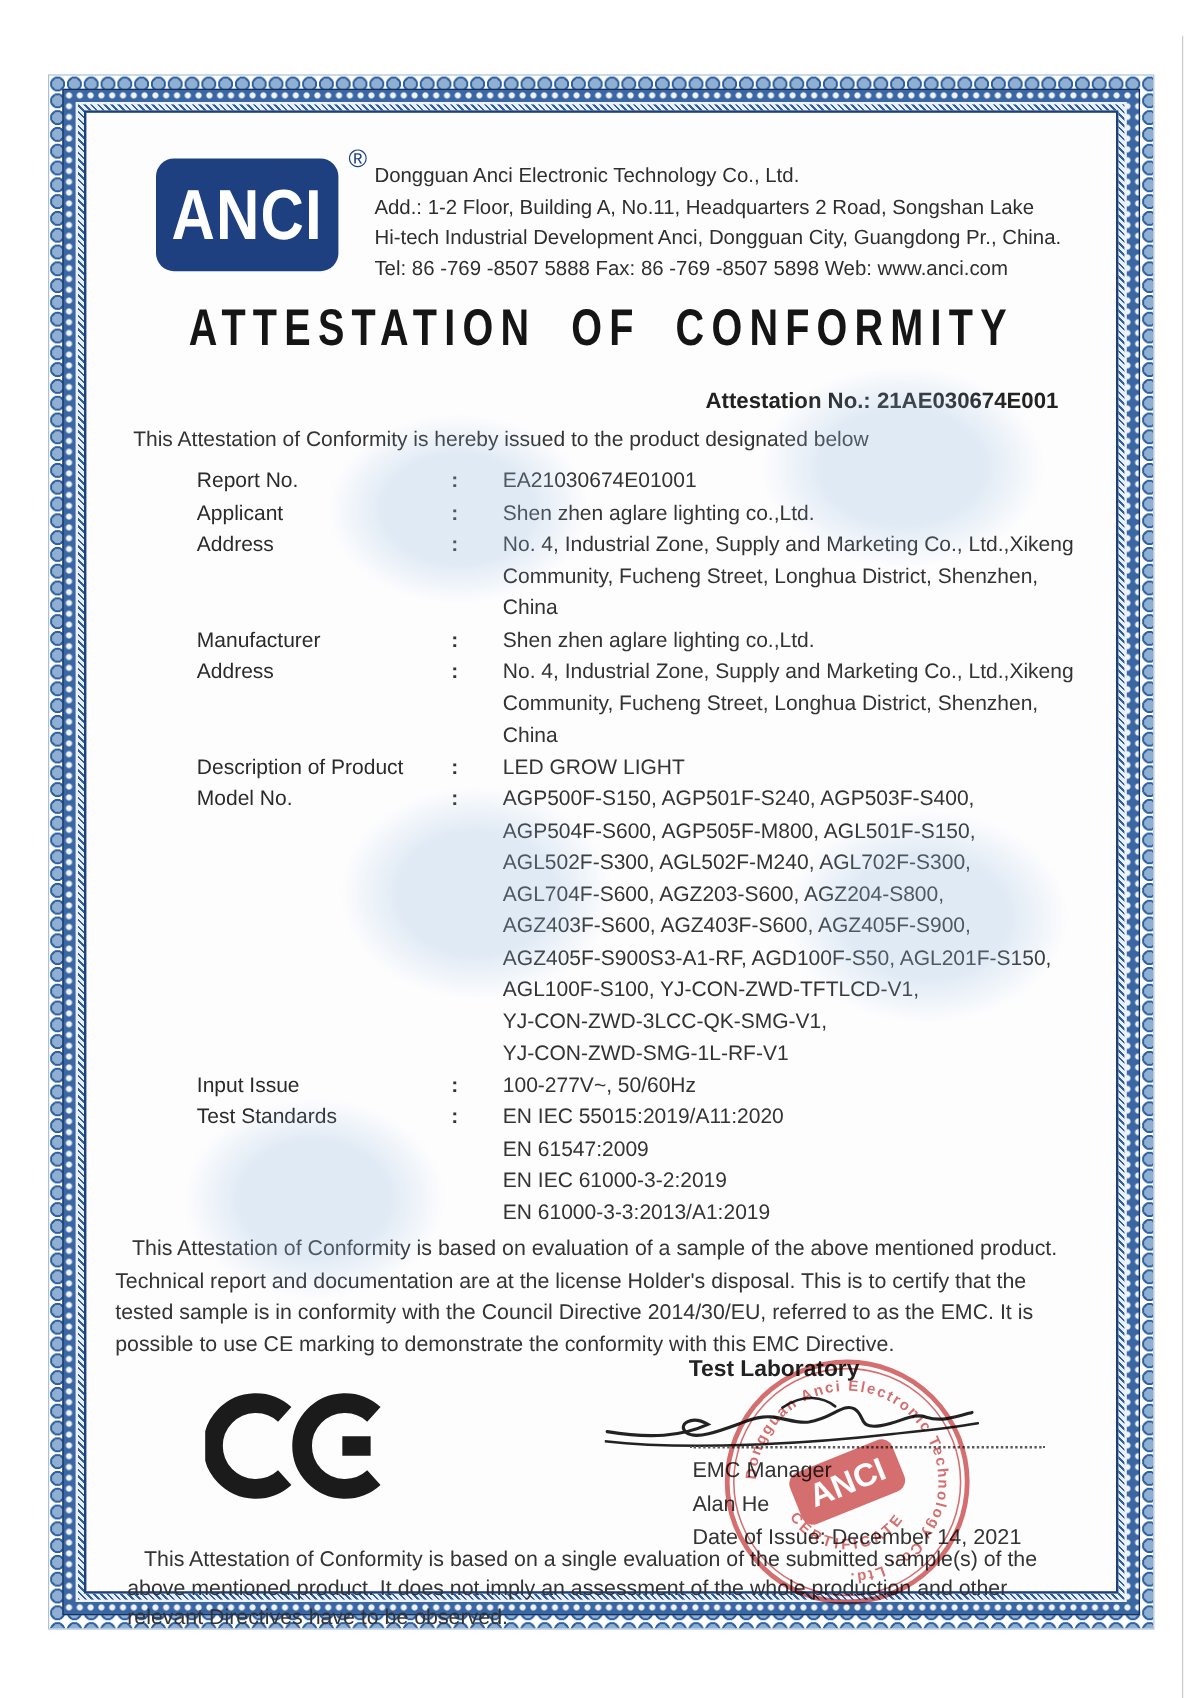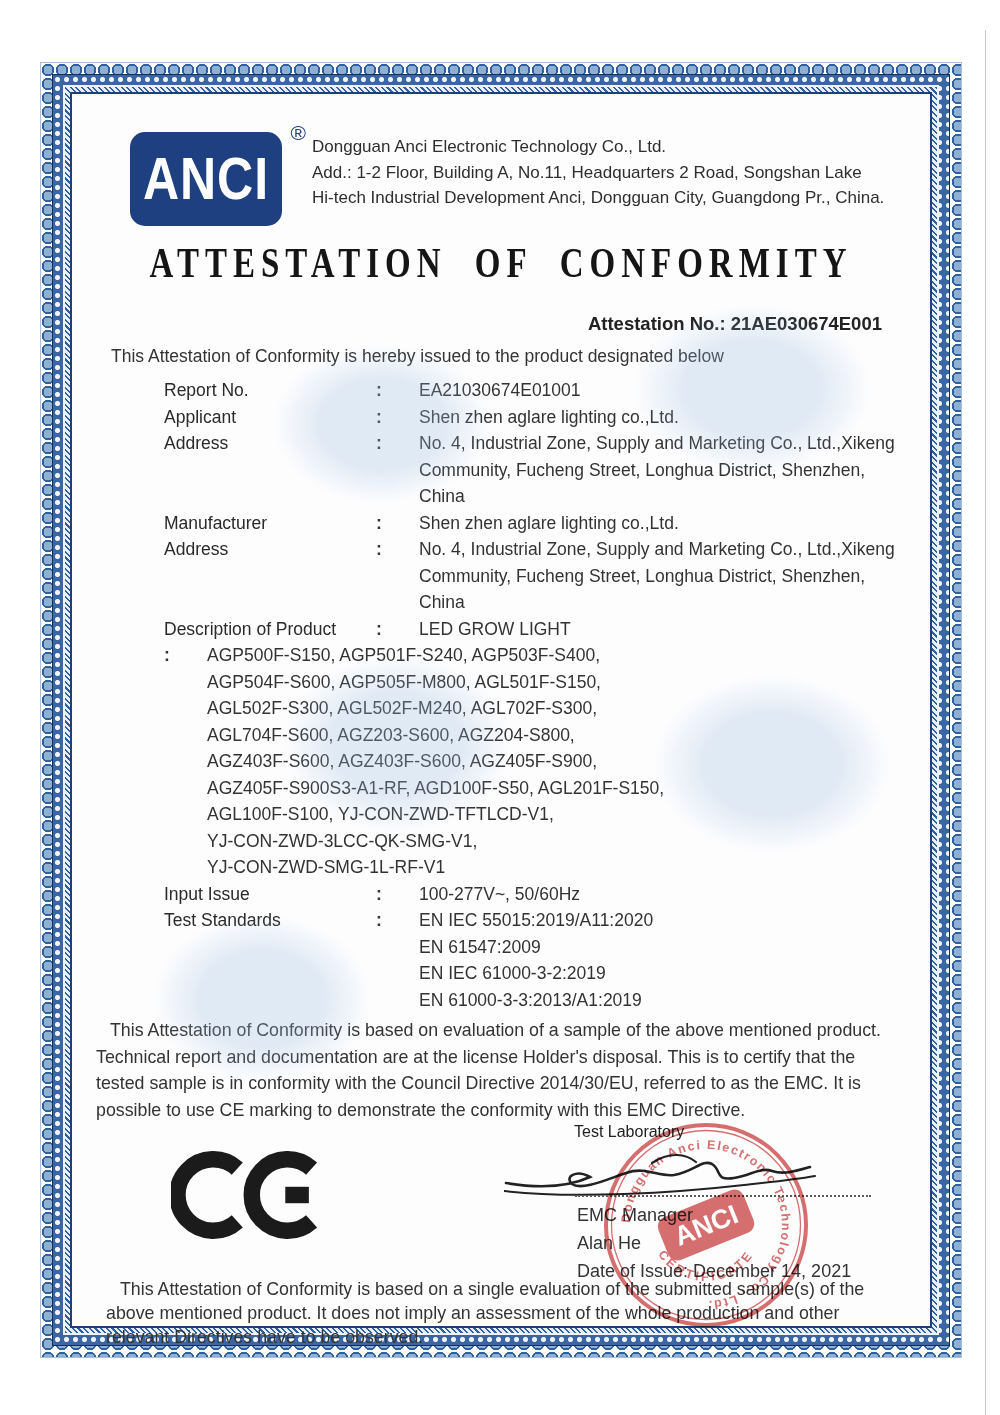--- a/index.html
+++ b/index.html
@@ -33,40 +33,40 @@
   .hdr{display:flex;margin:38px 0 0 36px;}
   .logo-wrap{position:relative;flex:0 0 auto;}
   .logo{width:152px;height:94px;background:var(--brand-blue,#1e4080);border-radius:15px;
         display:flex;align-items:center;justify-content:center;}
   .logo span{color:#fff;font-weight:900;font-size:50px;letter-spacing:1px;transform:scaleY(1.18);}
   .rmark{position:absolute;top:-12px;right:-24px;color:var(--brand-blue,#1e4080);font-size:21px;font-weight:400;}
   .coinfo{margin-left:30px;padding-top:2px;}
   .coinfo div{font-size:17px;line-height:25.5px;color:#2e2e2e;white-space:nowrap;}
 
   
-  .title{text-align:center;margin-top:24px;font-family:Liberation Serif, serif;}
+  .title{text-align:center;margin-top:24px;}
   .title span{display:inline-block;font-size:33px;font-weight:900;color:#151515;
               letter-spacing:6px;word-spacing:14px;transform:scaleY(1.3);}
   .attno{font-weight:700;font-size:18.5px;color:#222;text-align:right;margin:30px 26px 0 0;}
   .intro{margin:6px 0 0 17px;color:#333;}
 
   
   .fields{margin:8px 0 0 70px;}
   .frow{display:flex;}
   .flabel{width:212px;font-weight:400;color:#2a2a2a;line-height:26.5px;flex:0 0 auto;}
   .fcolon{width:43px;font-weight:700;line-height:26.5px;flex:0 0 auto;}
   .fvalue{flex:1;}
   .fvalue div{line-height:26.5px;color:#333;}
 
   .para{margin:4px 2px 0 2px;text-indent:14px;font-size:17.8px;line-height:26.6px;color:#333;}
 
   
   .sig-area{position:relative;height:146px;margin-top:2px;}
   .ce{position:absolute;left:77px;top:16px;}
-  .tl-label{position:absolute;left:480px;top:-6px;font-weight:400;font-size:16px;color:#222;}
+  .tl-label{position:absolute;left:480px;top:-6px;font-weight:700;font-size:19px;color:#222;}
   .sig-svg{position:absolute;left:410px;top:22px;}
   .dotline{position:absolute;left:481px;top:70px;width:296px;border-bottom:2px dotted #5a5a5a;}
   .sig-block{position:absolute;left:483px;top:76px;}
   .sig-block div{font-size:18px;line-height:28px;color:#333;}
   .stamp{position:absolute;left:506px;top:-6px;opacity:.82;mix-blend-mode:multiply;}
 
   .para.last{margin-top:6px;line-height:24px;margin-left:12px;}
 </style>
 </head>
 <body>
@@ -91,20 +91,21 @@
           <div class="logo-wrap">
             <div class="logo">
               <span>ANCI</span>
             </div>
             <span class="rmark">®</span>
           </div>
           <div class="coinfo">
             <div>Dongguan Anci Electronic Technology Co., Ltd.</div>
             <div>Add.: 1-2 Floor, Building A, No.11, Headquarters 2 Road, Songshan Lake</div>
             <div>Hi-tech Industrial Development Anci, Dongguan City, Guangdong Pr., China.</div>
+            <div>Tel: 86 -769 -8507 5888   Fax: 86 -769 -8507 5898   Web: www.anci.com</div>
           </div>
         </div>
 
         <div class="title">
           <span>ATTESTATION OF CONFORMITY</span>
         </div>
 
         <div class="attno">Attestation No.: 21AE030674E001</div>
         <div class="intro">This Attestation of Conformity is hereby issued to the product designated below</div>
 
@@ -147,20 +148,21 @@
                     </div>
                   </div>
                   <div class="frow">
                     <div class="flabel">Description of Product</div>
                     <div class="fcolon">:</div>
                     <div class="fvalue">
                       <div>LED GROW LIGHT</div>
                     </div>
                   </div>
                   <div class="frow">
+                    <div class="flabel">Model No.</div>
                     <div class="fcolon">:</div>
                     <div class="fvalue">
                       <div>AGP500F-S150, AGP501F-S240, AGP503F-S400,</div>
                       <div>AGP504F-S600, AGP505F-M800, AGL501F-S150,</div>
                       <div>AGL502F-S300, AGL502F-M240, AGL702F-S300,</div>
                       <div>AGL704F-S600, AGZ203-S600, AGZ204-S800,</div>
                       <div>AGZ403F-S600, AGZ403F-S600, AGZ405F-S900,</div>
                       <div>AGZ405F-S900S3-A1-RF, AGD100F-S50, AGL201F-S150,</div>
                       <div>AGL100F-S100, YJ-CON-ZWD-TFTLCD-V1,</div>
                       <div>YJ-CON-ZWD-3LCC-QK-SMG-V1,</div>

